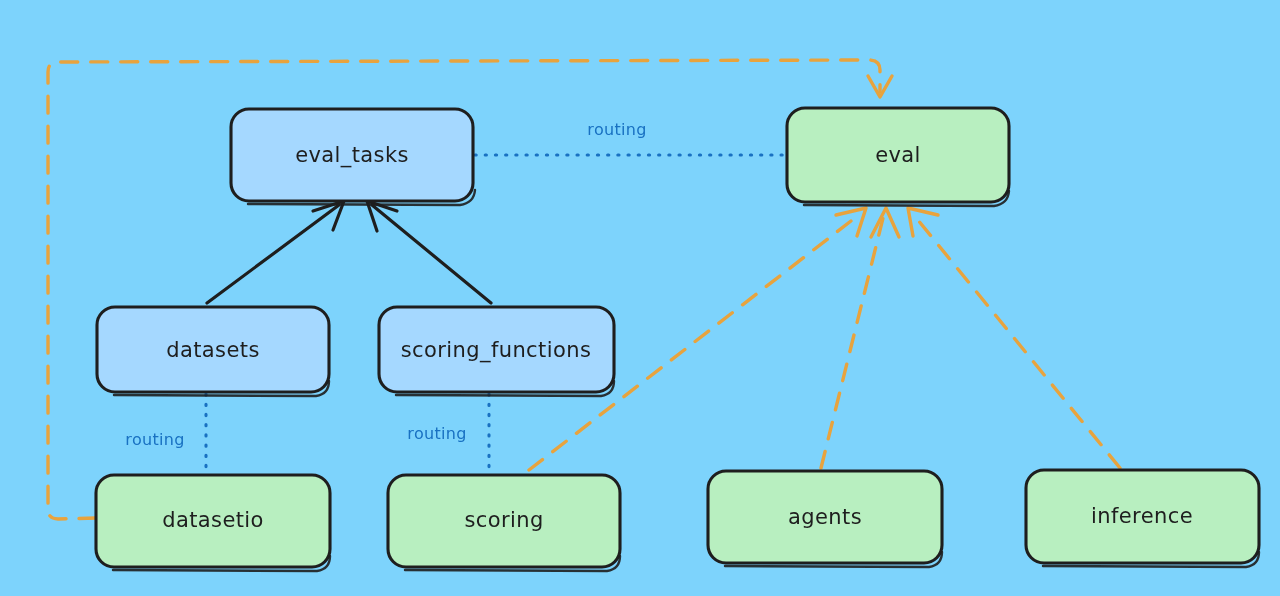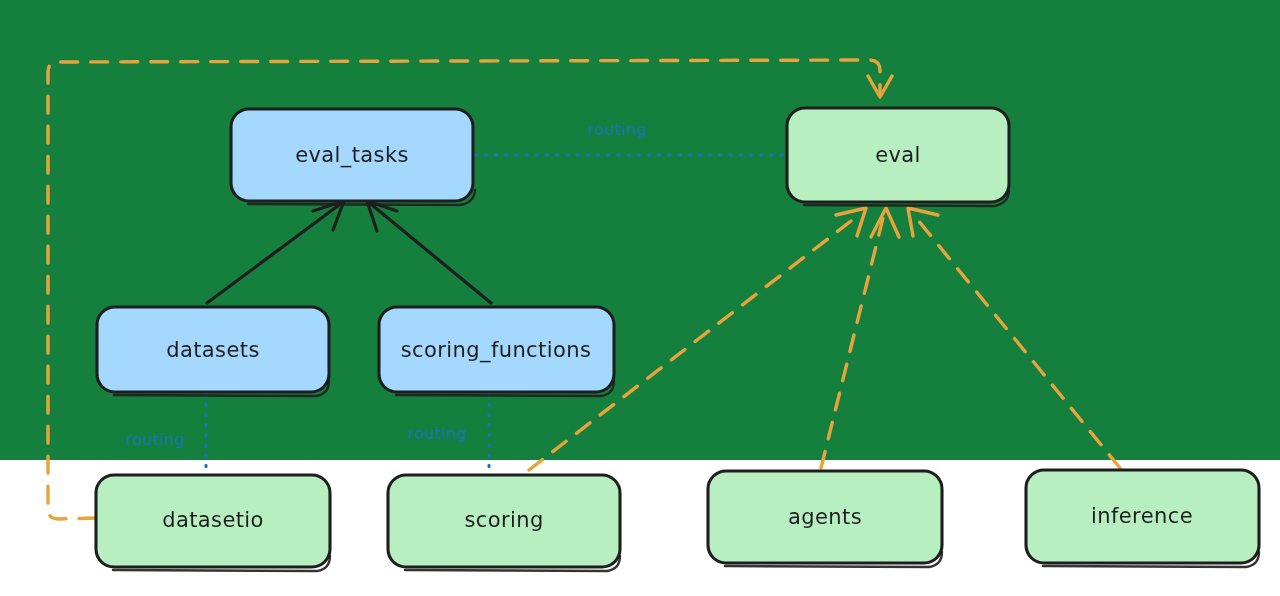--- a/index.html
+++ b/index.html
@@ -9,22 +9,22 @@
   }
   body {
     width: 1280px;
     height: 596px;
     font-family: "DejaVu Sans", sans-serif;
     overflow: hidden;
   }
   #canvas-wrap {
     position: relative;
     width: 1280px;
-    height: 460px;
-    background: #15803d;
+    height: 596px;
+    background: #7dd3fc;
   }
   svg#diagram {
     display: block;
     width: 1280px;
     height: 596px;
   }
   .node-rect {
     stroke: #1e1e1e;
     stroke-width: 3.1;
     stroke-linecap: round;

